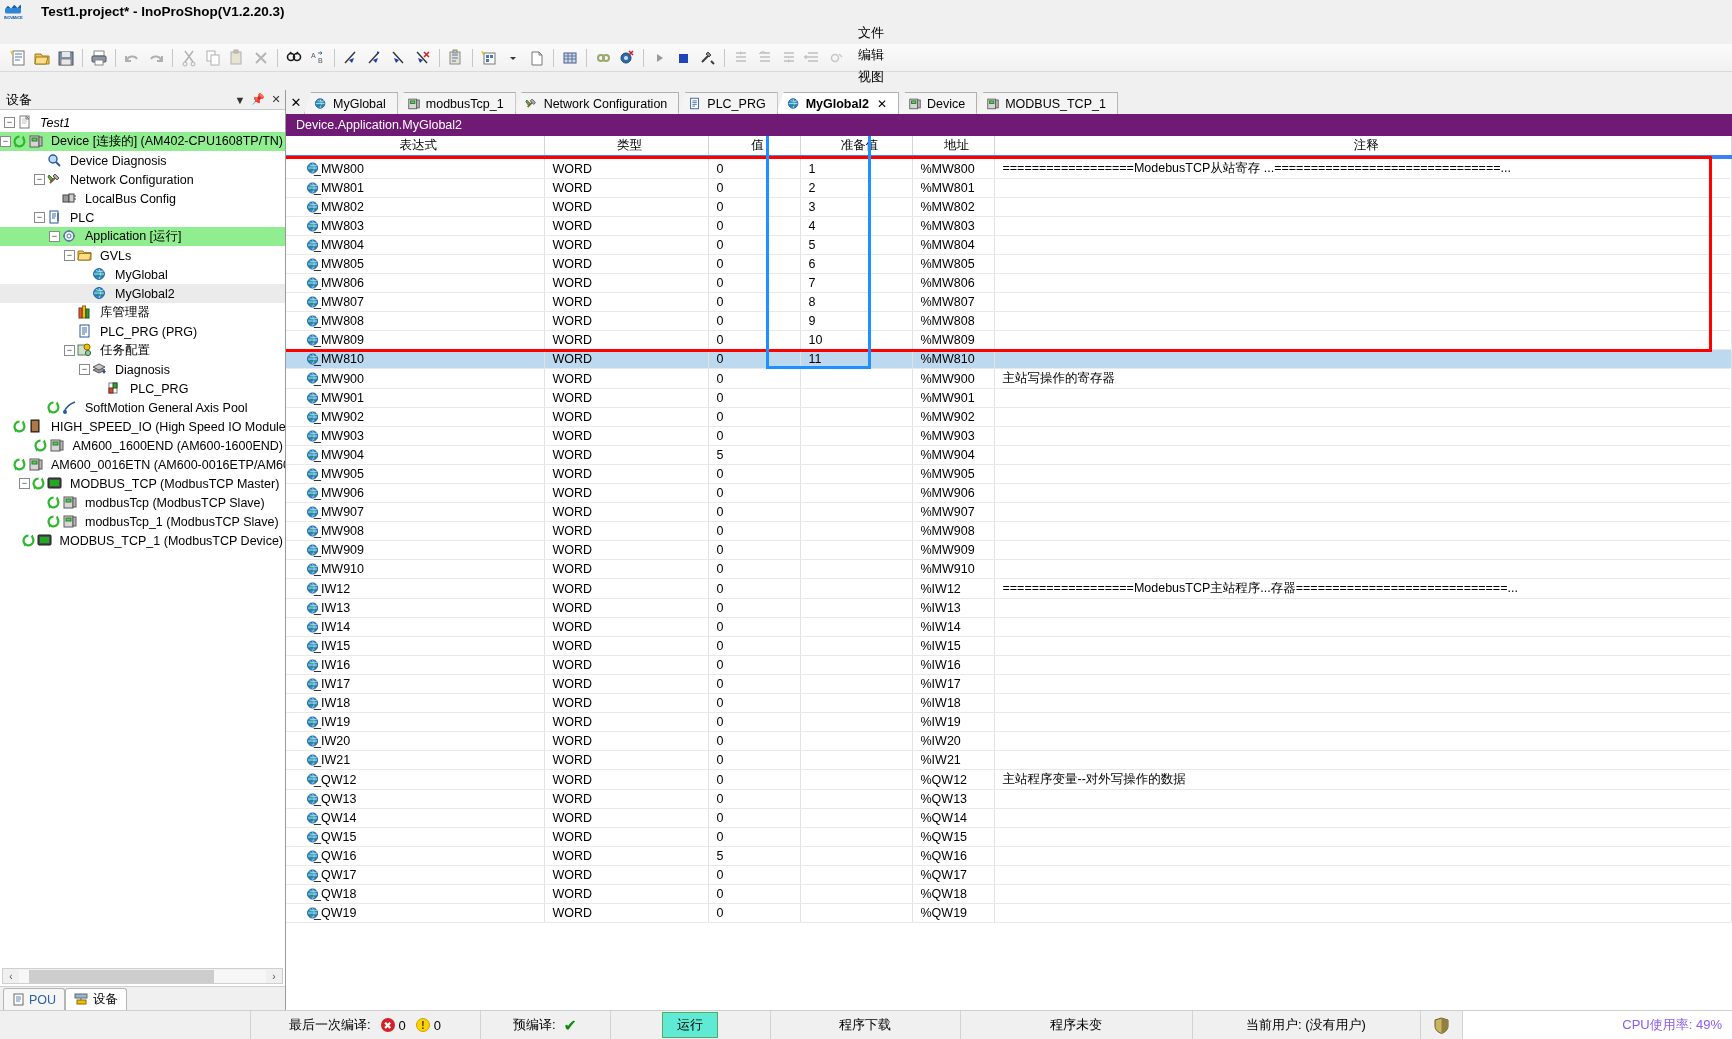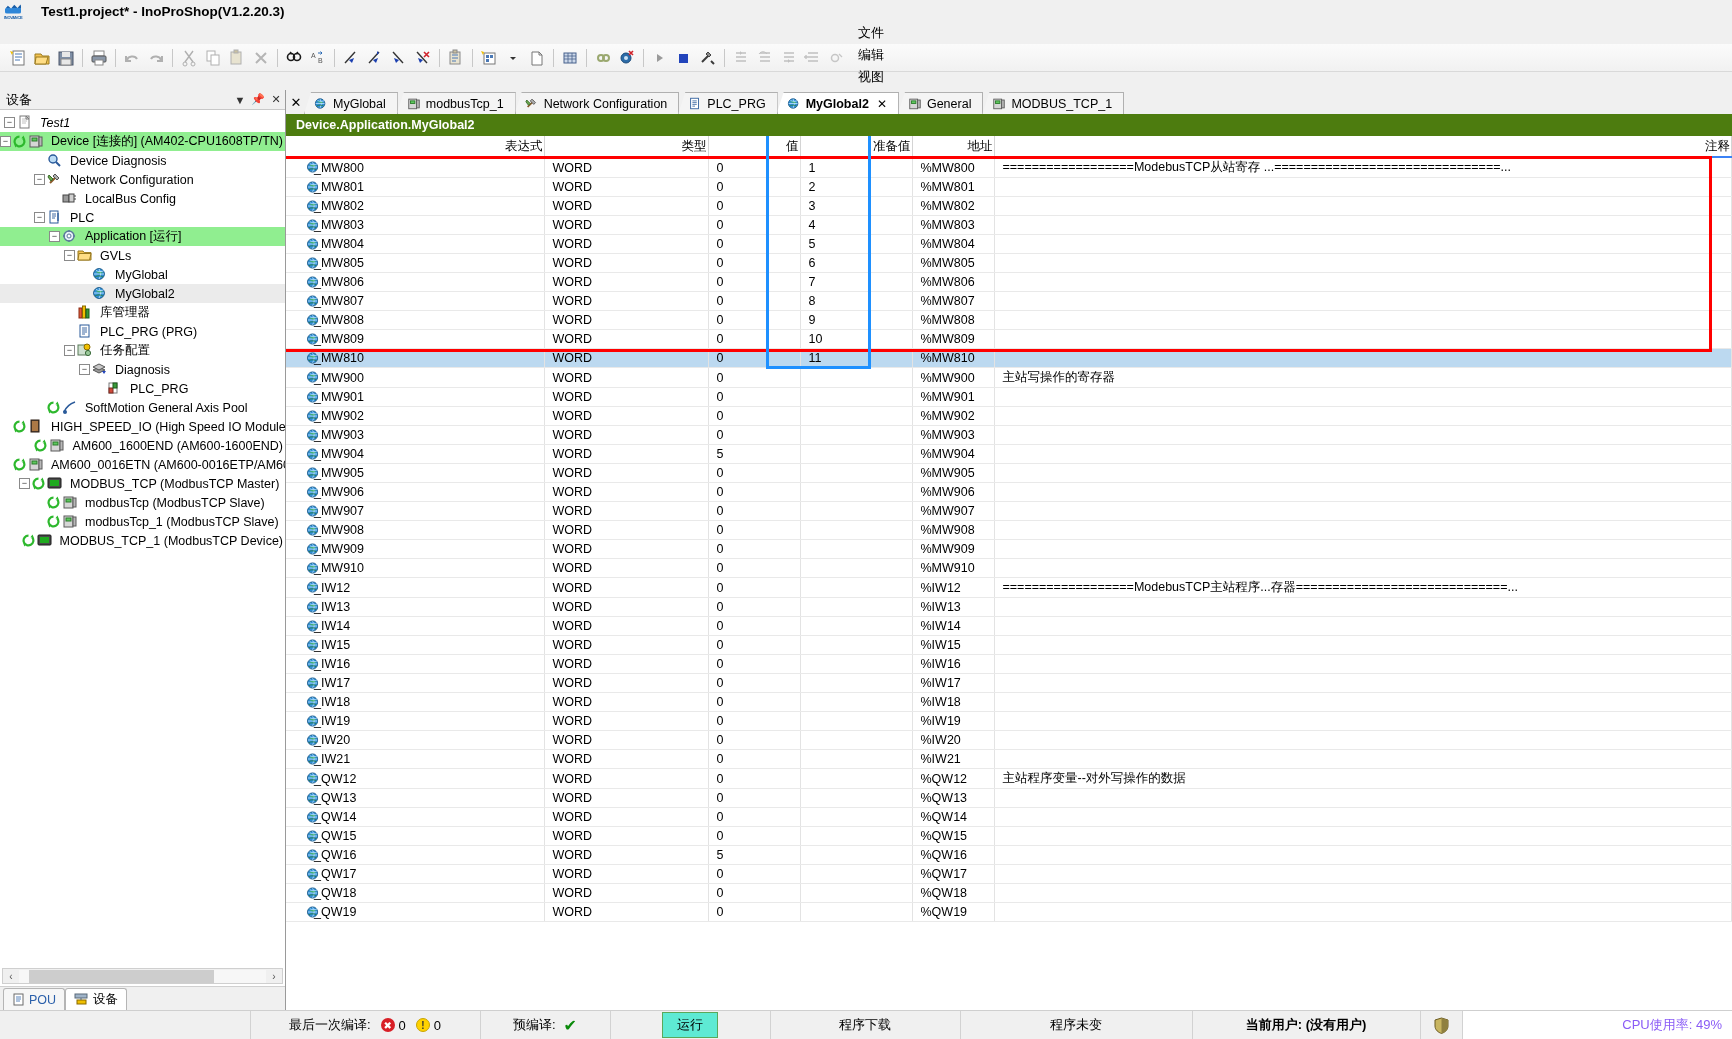--- a/index.html
+++ b/index.html
@@ -98,28 +98,28 @@
     height:22px; display:flex; align-items:center; gap:5px; padding:0 11px 0 9px;
     background:#f4f4f4; border:1px solid #b0b0b0; border-bottom:none;
     margin-right:-1px; font-size:12.5px; position:relative;
     clip-path: polygon(7px 0, 100% 0, 100% 100%, 0 100%);
   }
   .etab.active { background:#fff; font-weight:bold; z-index:3; }
   .etab .tabclose { font-weight:bold; margin-left:3px; font-size:12px;}
   .etab .ticonS { width:14px; height:13px; flex:none; position:relative; }
 
   .pathbar {
-    height:22px; background:#4d7c0f; color:#fff; display:flex; align-items:center;
-    padding-left:10px; font-size:12.5px; font-weight:bold;
+    height:22px; background:#701a75; color:#fff; display:flex; align-items:center;
+    padding-left:10px; font-size:12.5px; font-weight:normal;
   }
   .grid { flex:1; overflow:hidden; position:relative; background:#fff; }
   table.watch { border-collapse: collapse; width:100%; table-layout:fixed; }
   table.watch th {
-    font-weight:normal; text-align:right; font-size:12.5px; height:21px;
-    background:#fff; border-right:1px solid #d4d4d4; border-bottom:2px solid #3b82f6;
+    font-weight:normal; text-align:center; font-size:12.5px; height:21px;
+    background:#fff; border-right:1px solid #d4d4d4; border-bottom:4px solid #3b82f6;
     padding-left:8px; vertical-align:bottom; padding-bottom:1px;
   }
   table.watch td {
     height:19px; font-size:12.5px; border-right:1px solid #e3e3e3;
     border-bottom:1px solid #e9e9e9; padding-left:8px; white-space:nowrap; overflow:hidden;
   }
   table.watch tr.sel td { background:#bcd9f0; }
   td.expr { padding-left:22px; position:relative; }
   td.expr .gicon { position:absolute; left:20px; top:2px; width:15px; height:14px; }
   td.expr .etext { margin-left:20px; }
@@ -736,21 +736,21 @@
                 </svg></span>
               <span>MyGlobal2</span>
               <span class="tabclose">✕</span>
             </div>
             <div class="etab">
               <span class="ticonS"><svg width="14" height="13" viewBox="0 0 16 14">
                   <rect x="2" y="2" width="9" height="11" fill="#d6d6d6" stroke="#5a5a5a"></rect>
                   <rect x="11" y="3" width="3" height="9" fill="#b8b8b8" stroke="#5a5a5a"></rect>
                   <rect x="4" y="4" width="5" height="3" fill="#5ec85e" stroke="#2a7a2a"></rect>
                 </svg></span>
-              <span>General</span>
+              <span>Device</span>
             </div>
             <div class="etab">
               <span class="ticonS"><svg width="14" height="13" viewBox="0 0 16 14">
                   <rect x="2" y="2" width="9" height="11" fill="#d6d6d6" stroke="#5a5a5a"></rect>
                   <rect x="11" y="3" width="3" height="9" fill="#b8b8b8" stroke="#5a5a5a"></rect>
                   <rect x="4" y="4" width="5" height="3" fill="#5ec85e" stroke="#2a7a2a"></rect>
                 </svg></span>
               <span>MODBUS_TCP_1</span>
             </div>
           </div>
@@ -1325,21 +1325,21 @@
     </div>
     <div class="sb-cell" style="width:160px;">
       <span class="badge-run">运行</span>
     </div>
     <div class="sb-cell" style="width:190px;">
       <span>程序下载</span>
     </div>
     <div class="sb-cell" style="width:232px;">
       <span>程序未变</span>
     </div>
-    <div class="sb-cell" style="width:228px;font-weight:bold;">
+    <div class="sb-cell" style="width:228px;">
       <span>当前用户: (没有用户)</span>
     </div>
     <div class="sb-cell" style="width:42px;">
       <svg class="shield" viewBox="0 0 15 17">
           <path d="M7.5 1L14 3v6c0 4-3.5 6.5-6.5 7.5C4.5 15.5 1 13 1 9V3z" fill="#c8b560" stroke="#6a5a20"></path>
           <path d="M7.5 1L14 3v6c0 4-3.5 6.5-6.5 7.5z" fill="#8f8040"></path>
         </svg>
     </div>
     <div class="sb-cell" style="flex:1; justify-content:flex-end; border-right:none; background:#fff;">
       <span class="cpu">CPU使用率: 49%</span>

